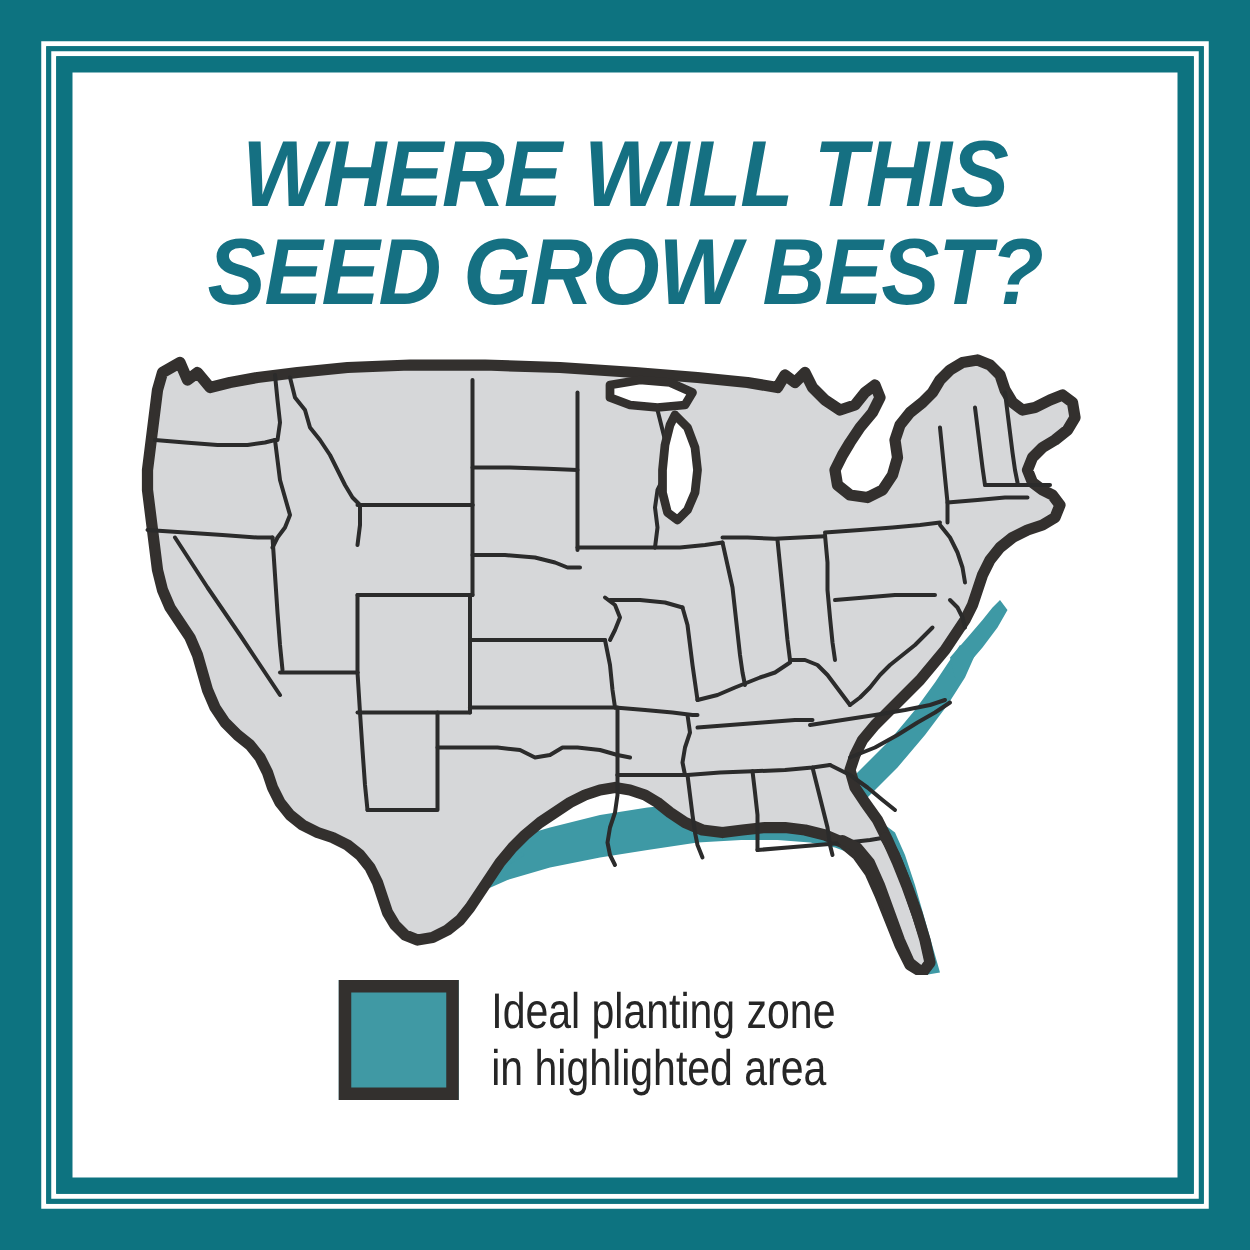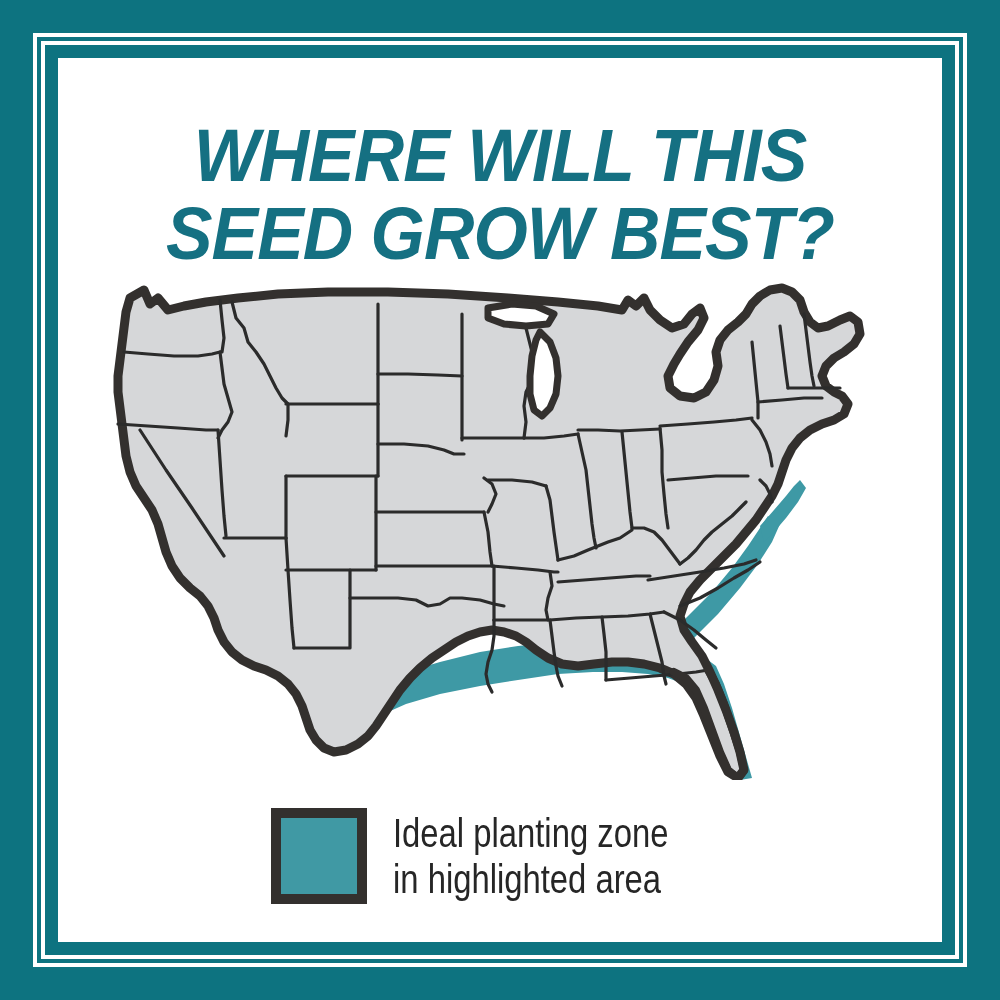--- a/index.html
+++ b/index.html
@@ -44,21 +44,20 @@
     width:884px;height:884px;
     background:#ffffff;
     overflow:hidden;
   }
   
   .title-block{
     position:absolute;
     left:0;top:42px;
     width:884px;
     text-align:center;
-    margin-top:16px;
   }
   .title-line{
     display:block;
     font-family:"Liberation Sans", sans-serif;
     font-weight:bold;
     font-style:italic;
     font-size:75px;
     line-height:78px;
     letter-spacing:-1px;
     color:#157082;
@@ -69,21 +68,21 @@
   
   .map-wrap{
     position:absolute;
     left:30px;top:222px;
     width:824px;height:500px;
   }
   .map-wrap svg{display:block;width:100%;height:100%;}
   
   .legend{
     position:absolute;
-    left:0;top:750px;
+    left:0;top:726px;
     width:884px;
     display:flex;
     justify-content:center;
     align-items:center;
     gap:26px;
   }
   .legend-swatch{
     width:96px;height:96px;
     background:#4099a4;
     border:10px solid #33302e;

